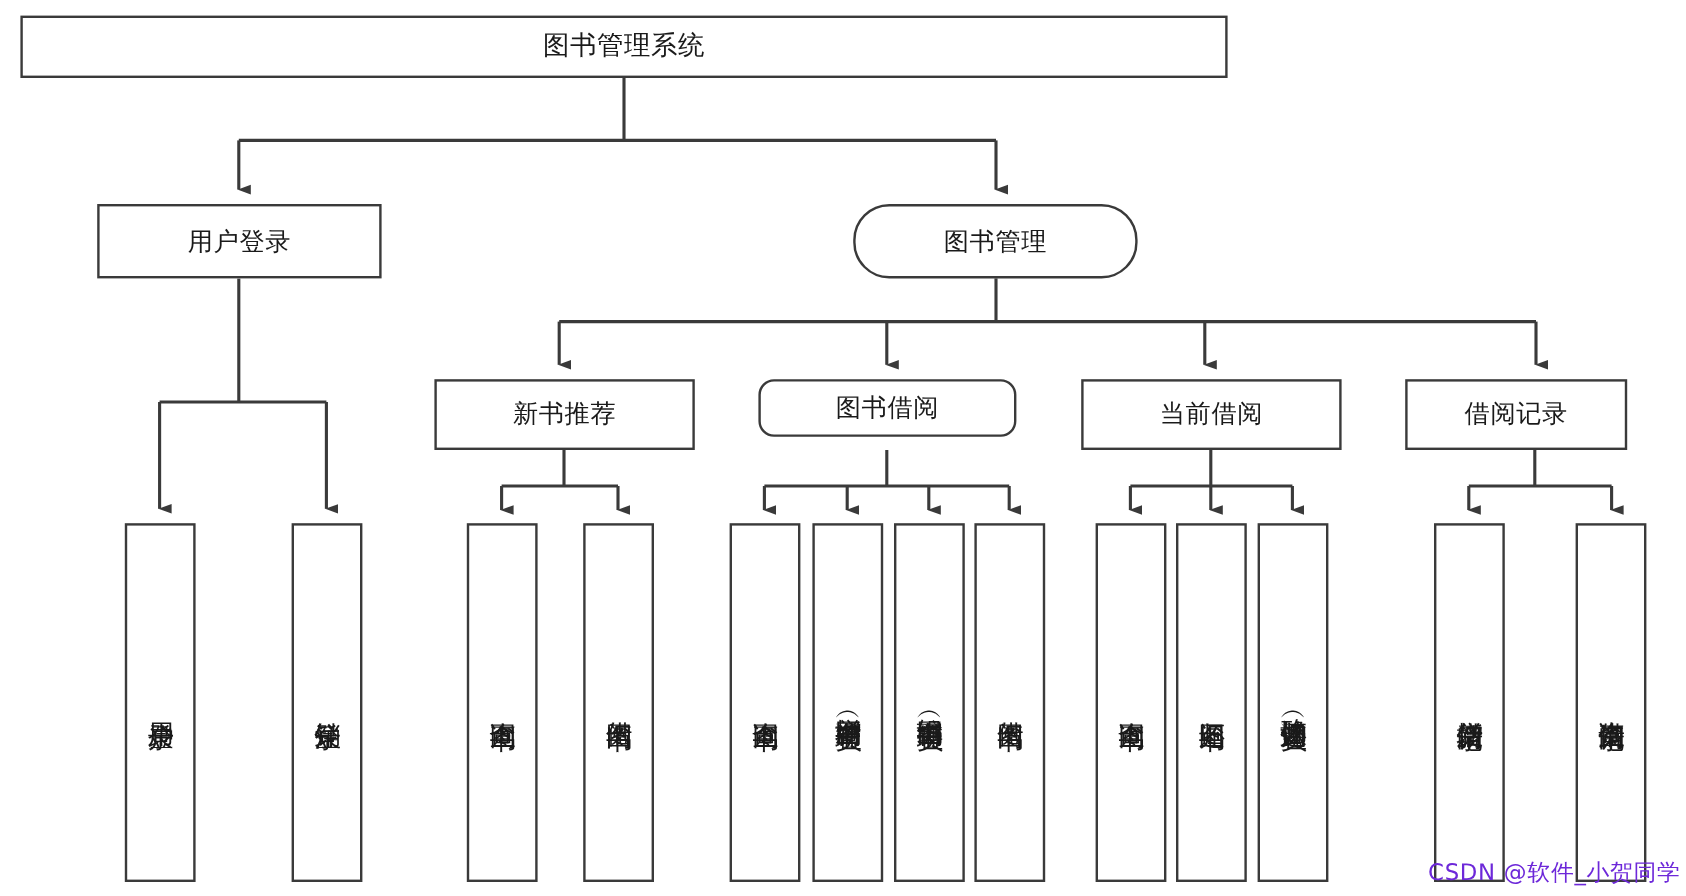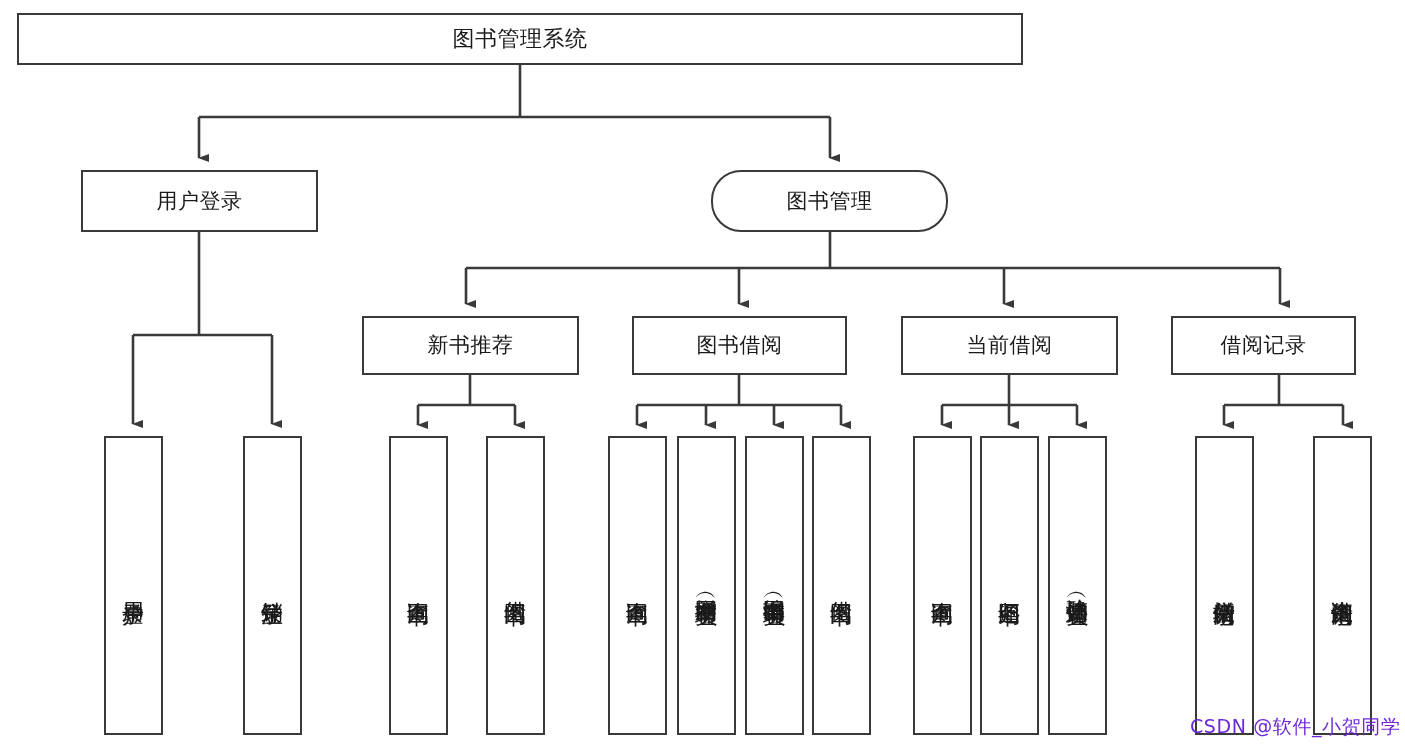--- a/index.html
+++ b/index.html
@@ -135,21 +135,21 @@
   <div class="node-box" style="left:81px; top:170px; width:237px; height:62px;">
     <span class="node-label">用户登录</span>
   </div>
   <div class="node-box" style="left:711px; top:170px; width:237px; height:62px;border-radius:30px;">
     <span class="node-label">图书管理</span>
   </div>
 
   <div class="node-box" style="left:362px; top:316px; width:217px; height:59px;">
     <span class="node-label">新书推荐</span>
   </div>
-  <div class="node-box" style="left:632px; top:316px; width:215px; height:59px;">
+  <div class="node-box" style="left:632px; top:316px; width:215px; height:48px;border-radius:13px;">
     <span class="node-label">图书借阅</span>
   </div>
   <div class="node-box" style="left:901px; top:316px; width:217px; height:59px;">
     <span class="node-label">当前借阅</span>
   </div>
   <div class="node-box" style="left:1171px; top:316px; width:185px; height:59px;">
     <span class="node-label">借阅记录</span>
   </div>
 
   <div class="node-box vertical" style="left:104px; top:436px; width:59px; height:299px;">

